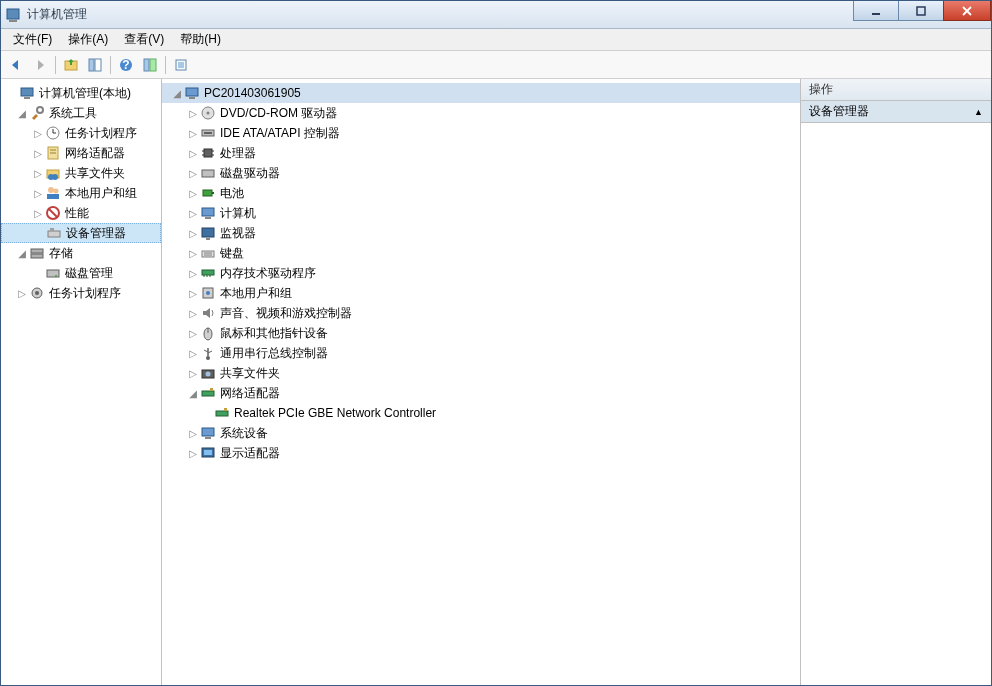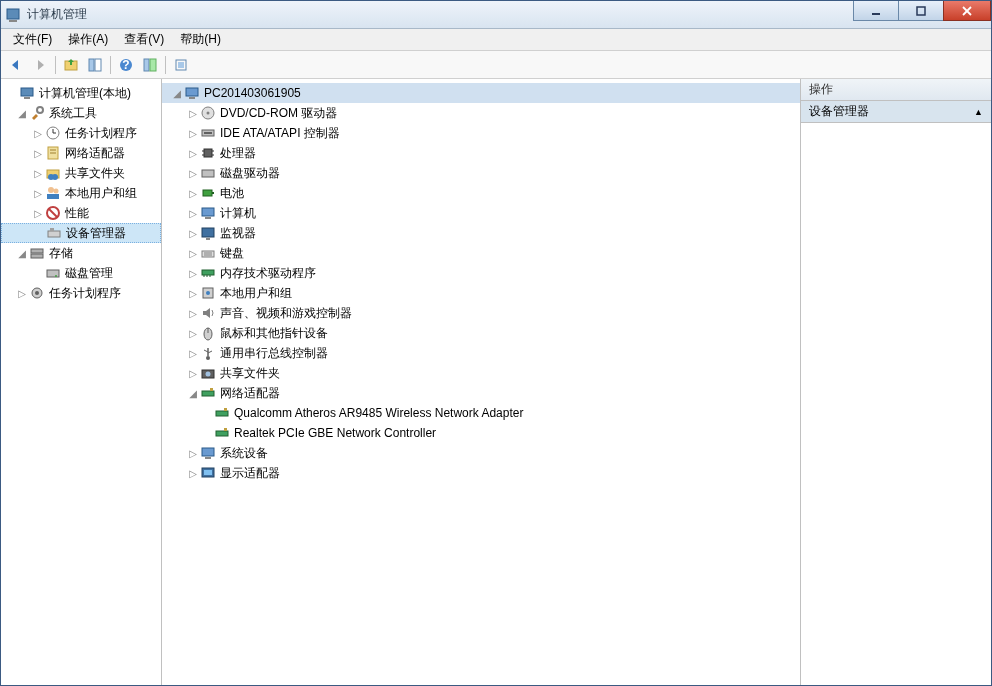--- a/index.html
+++ b/index.html
@@ -404,29 +404,20 @@
         </span>
         <span>网络适配器</span>
       </div>
     <div class="tree-item" style="padding-left:52px">
         <span class="ticon">
           <svg width="16" height="16">
             <rect x="2" y="6" width="12" height="5" fill="#40a060" stroke="#206030"></rect>
             <rect x="10" y="3" width="3" height="3" fill="#c0a040"></rect>
           </svg>
         </span>
-        <span>Qualcomm Atheros AR9485 Wireless Network Adapter</span>
-      </div>
-    <div class="tree-item" style="padding-left:52px">
-        <span class="ticon">
-          <svg width="16" height="16">
-            <rect x="2" y="6" width="12" height="5" fill="#40a060" stroke="#206030"></rect>
-            <rect x="10" y="3" width="3" height="3" fill="#c0a040"></rect>
-          </svg>
-        </span>
         <span>Realtek PCIe GBE Network Controller</span>
       </div>
     <div class="tree-item" style="padding-left:24px">
         <span class="expander">▷</span>
         <span class="ticon">
           <svg width="16" height="16">
             <rect x="2" y="3" width="12" height="8" fill="#6a9ad0" stroke="#2a5a8a"></rect>
             <rect x="5" y="12" width="6" height="2" fill="#888"></rect>
           </svg>
         </span>

